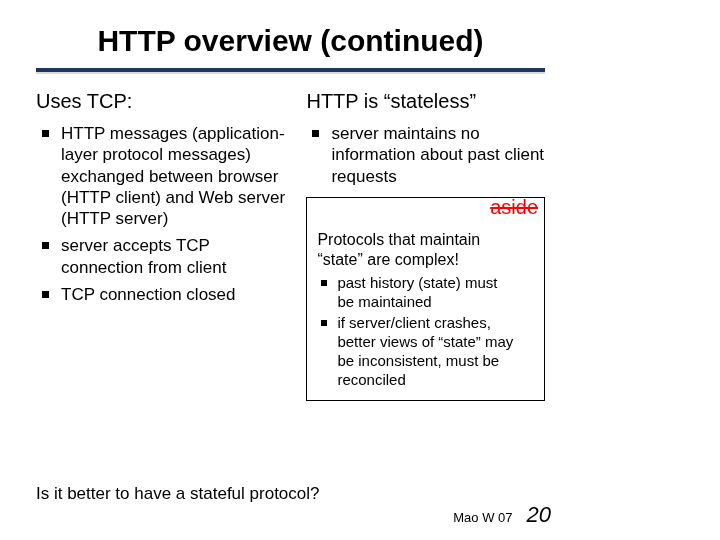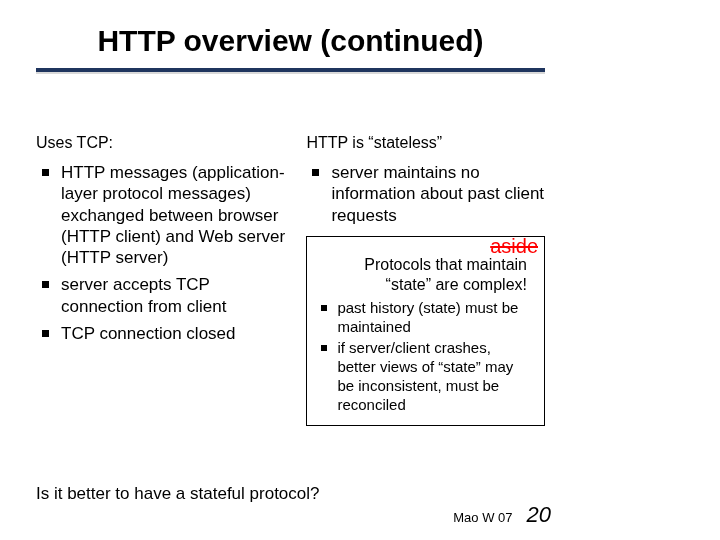--- a/index.html
+++ b/index.html
@@ -3,28 +3,28 @@
 <meta charset="utf-8">
 <style>
   * { margin: 0; padding: 0; box-sizing: border-box; }
   html, body { width: 720px; height: 540px; font-family: Arial, Helvetica, sans-serif; background: #fff; }
   .slide { position: relative; width: 581px; height: 540px; padding: 24px 36px 18px 36px; }
   .title { font-size: 30px; font-weight: bold; text-align: center; color: #000; margin-bottom: 10px; }
   .rule { height: 4px; background: #1f355e; width: 100%; margin-bottom: 18px; box-shadow: 0 2px 0 rgba(0,0,0,0.15); }
   .cols { display: flex; gap: 12px; }
   .col-left { width: 52%; }
   .col-right { width: 48%; position: relative; }
-  .subhead { font-size: 16px; color: #000; margin-bottom: 10px; margin-top: 44px; }
+  .subhead { font-size: 20px; color: #000; margin-bottom: 10px; }
   ul.bullets { list-style: none; padding-left: 6px; }
   ul.bullets > li { display: flex; align-items: flex-start; font-size: 17px; line-height: 1.25; margin-bottom: 6px; }
   ul.bullets > li .sq { flex: 0 0 7px; width: 7px; height: 7px; background: #000; margin-top: 7px; margin-right: 12px; }
   ul.bullets > li .txt { flex: 1; }
-  .aside-box { border: 1.5px solid #000; padding: 8px 17px 8px 10px; margin-top: 10px; position: relative; }
+  .aside-box { border: 1.5px solid #000; padding: 8px 26px 8px 10px; margin-top: 10px; position: relative; }
   .aside-label { position: absolute; top: -2px; right: 6px; color: #ff0000; font-size: 20px; text-decoration: line-through; background: transparent; }
-  .aside-lead { font-size: 16px; line-height: 1.25; margin-bottom: 4px; margin-top: 10px; text-align: right;}
+  .aside-lead { font-size: 16px; line-height: 1.25; margin-bottom: 4px; margin-top: 24px;}
   ul.small-bullets { list-style: none; padding-left: 4px; }
   ul.small-bullets > li { display: flex; align-items: flex-start; font-size: 15px; line-height: 1.25; margin-bottom: 3px; }
   ul.small-bullets > li .sq { flex: 0 0 6px; width: 6px; height: 6px; background: #000; margin-top: 6px; margin-right: 10px; }
   ul.small-bullets > li .txt { flex: 1; }
   .footer-q { position: absolute; left: 36px; bottom: 36px; font-size: 17px; }
   .footer-right { position: absolute; right: 30px; bottom: 12px; display: flex; align-items: baseline; gap: 14px; justify-content: space-between; }
   .footer-tag { font-size: 13px; color: #000; }
   .page-num { font-size: 22px; font-weight: normal; font-style: italic; }
 </style>
 </head>

